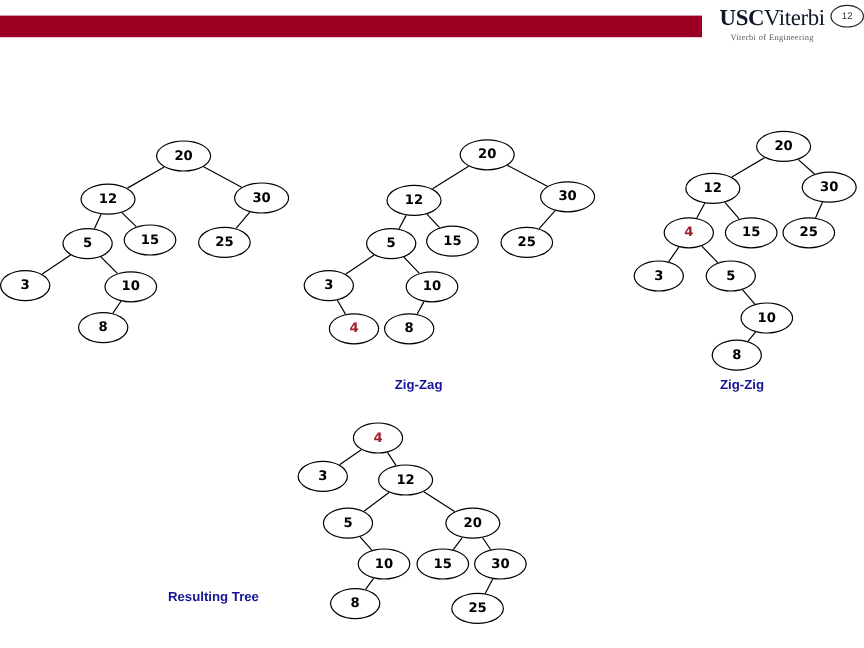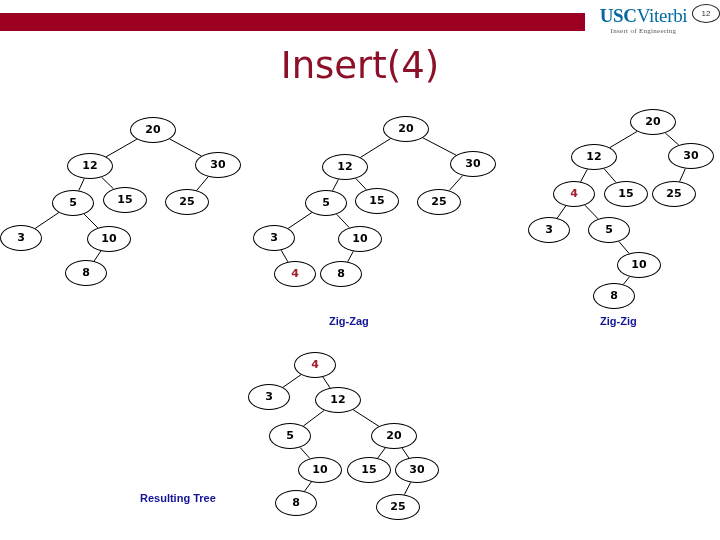--- a/index.html
+++ b/index.html
@@ -35,21 +35,21 @@
     left: 586px;
     top: 6px;
     width: 115px;
     height: 38px;
     text-align: center;
   }
   .logo-main {
     font-family: "Liberation Serif", serif;
     font-size: 19px;
     line-height: 20px;
-    color: #0369a1;
+    color: #0f172a;
     letter-spacing: -0.3px;
     white-space: nowrap;
   }
   .logo-usc {
     font-weight: bold;
   }
   .logo-viterbi {
     font-weight: normal;
   }
   .logo-sub {
@@ -122,26 +122,25 @@
 </style>
 </head>
 <body>
 
 <div id="slide">
 
   <div class="header-bar"></div>
 
   <div class="logo-block">
     <div class="logo-main"><span class="logo-usc">USC</span><span class="logo-viterbi">Viterbi</span></div>
-    <div class="logo-sub">Insert of Engineering</div>
+    <div class="logo-sub">Viterbi of Engineering</div>
   </div>
 
   <div class="page-badge">12</div>
 
-  <div class="slide-title">Insert(4)</div>
 
   <svg class="tree-svg" id="edge-layer" viewBox="0 0 720 540">
       <line x1="136.82565686239116" y1="139.24248179291934" x2="106.17434313760884" y2="156.75751820708066" stroke="#000000" stroke-width="1"></line>
       <line x1="169.6528288919958" y1="138.9669078649208" x2="201.3471711080042" y2="156.0330921350792" stroke="#000000" stroke-width="1"></line>
       <line x1="84.21879240393001" y1="178.5826282973288" x2="78.74510560487838" y2="190.49594662467646" stroke="#000000" stroke-width="1"></line>
       <line x1="101.56689761818546" y1="177.23641482909446" x2="113.56674782749107" y2="188.89341217527704" stroke="#000000" stroke-width="1"></line>
       <line x1="208.156114138446" y1="176.74915409282252" x2="196.76111516251828" y2="190.34963674151044" stroke="#000000" stroke-width="1"></line>
       <line x1="58.78409089404717" y1="212.56840035977595" x2="35.21590910595283" y2="228.43159964022405" stroke="#000000" stroke-width="1"></line>
       <line x1="84.0534469069422" y1="214.0534469069422" x2="97.8079551332139" y2="227.8079551332139" stroke="#000000" stroke-width="1"></line>
       <line x1="100.83411407097124" y1="251.07130963421645" x2="94.1115839625489" y2="261.0089628379712" stroke="#000000" stroke-width="1"></line>

